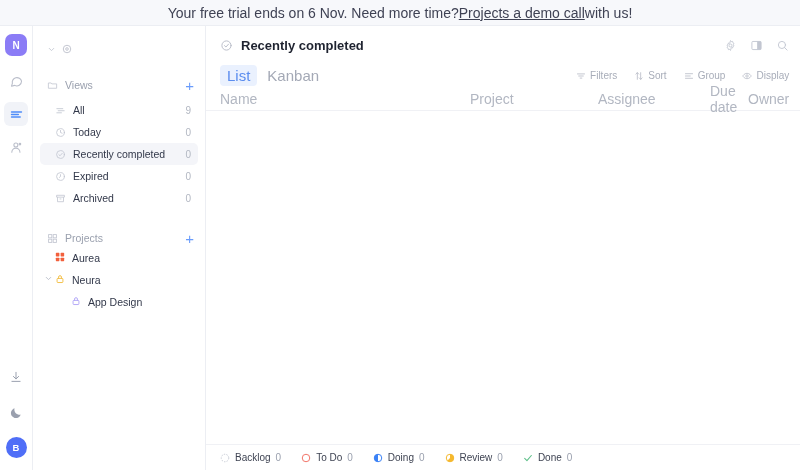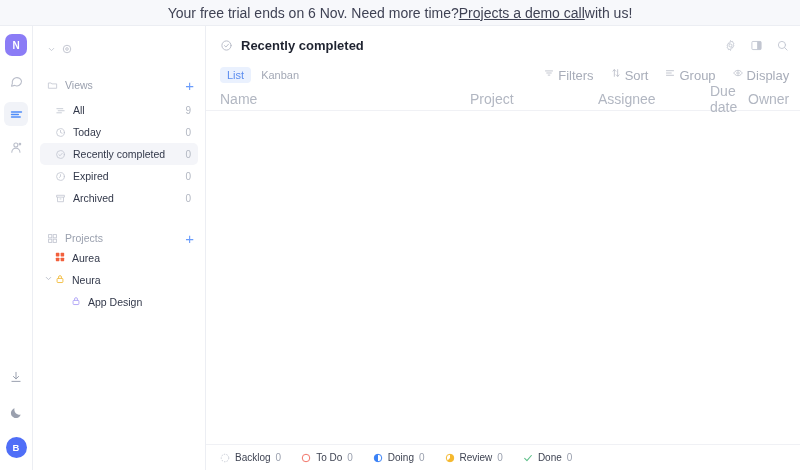--- a/index.html
+++ b/index.html
@@ -112,28 +112,28 @@
   }
   .main-title-ico { color: #b9bdc9; margin-right: 8px; display: flex; }
   .main-title { font-size: 13px; font-weight: 600; color: #1f2330; flex: 1 1 auto; }
   .head-act { color: #c2c6d1; margin-left: 13px; display: flex; }
 
   .toolbar {
     height: 24px; display: flex; align-items: center;
     padding: 0 14px; margin-top: 3px;
   }
   .tab {
-    font-size: 11px; color: #a4a9b6;
+    font-size: 15px; color: #a4a9b6;
     padding: 2px 7px; border-radius: 4px; margin-right: 3px;
   }
   .tab.active { background: #eaf1fe; color: #5b8def; }
   .tb-spacer { flex: 1 1 auto; }
   .tb-btn {
-    display: flex; align-items: flex-start;
-    font-size: 13px; color: #a8adb9; margin-left: 17px;
+    display: flex; align-items: flex-end;
+    font-size: 10px; color: #a8adb9; margin-left: 17px;
   }
   .tb-btn .gi { margin-right: 4px; display: flex; color: #b8bcc7; }
 
   .col-head {
     height: 24px; display: flex; align-items: center;
     padding: 0 14px; border-bottom: 1px solid #f0f1f5;
     font-size: 14px; color: #b2b7c2;
   }
   .col-name { flex: 0 0 250px; }
   .col-project { flex: 0 0 128px; }

